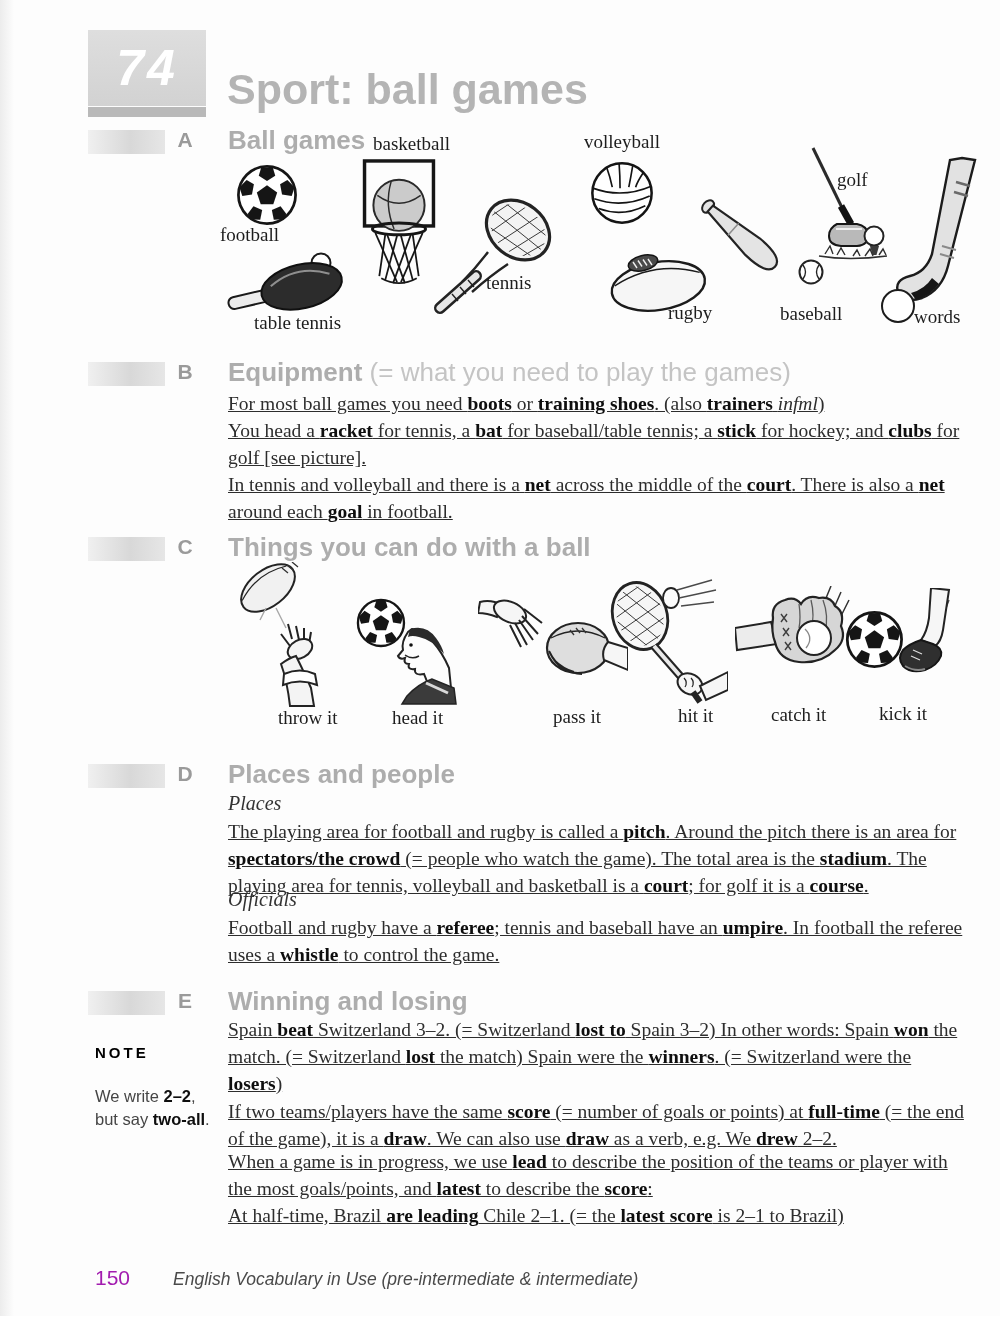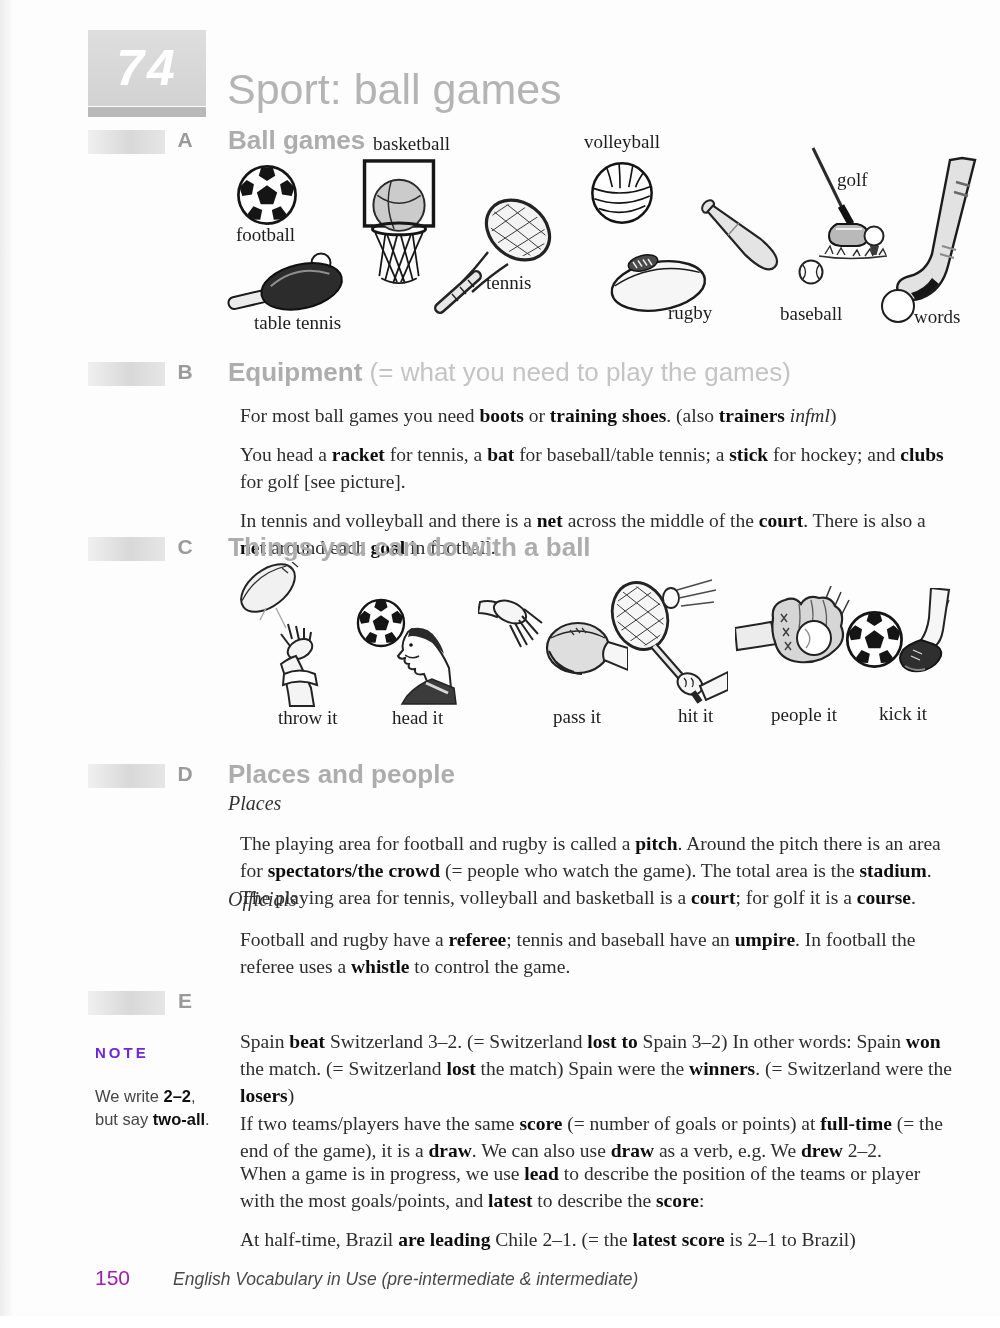--- a/index.html
+++ b/index.html
@@ -11,42 +11,42 @@
   .page::before{content:"";position:absolute;left:0;top:0;bottom:0;width:14px;
     background:linear-gradient(90deg,#ececec,rgba(255,255,255,0));}
   
   .unit-box{position:absolute;left:88px;top:30px;width:118px;height:76px;
     background:linear-gradient(180deg,#dedede,#d2d2d2);
     display:flex;align-items:center;justify-content:center;}
   .unit-num{font-family:"Liberation Sans",sans-serif;font-weight:700;font-style:italic;
     font-size:50px;color:#ffffff;letter-spacing:3px;}
   .unit-bar{position:absolute;left:88px;top:107px;width:118px;height:10px;background:#b9b9b9;}
   .page-title{position:absolute;left:227px;top:36px;
-    font-family:"Liberation Sans",sans-serif;font-weight:400;font-size:43px;color:#b4b4b4;}
+    font-family:"Liberation Sans",sans-serif;font-weight:700;font-size:43px;color:#b4b4b4;}
   
   .sec-bar{position:absolute;left:88px;width:77px;height:24px;
     background:linear-gradient(90deg,#f0f0f0 0%,#d8d8d8 55%,#e6e6e6 100%);}
   .sec-letter{position:absolute;left:168px;width:34px;text-align:center;
     font-family:"Liberation Sans",sans-serif;font-weight:700;font-size:21px;color:#9a9a9a;}
   .sec-heading{position:absolute;left:228px;white-space:nowrap;
     font-family:"Liberation Sans",sans-serif;font-weight:700;font-size:26px;color:#adadad;}
   .sec-heading .hnote{font-weight:400;color:#c4c4c4;}
   
   .para{position:absolute;left:228px;width:736px;font-size:19.5px;line-height:27px;color:#2d2d2d;}
-  .para p{margin:12px;}
+  .para p{margin:0;text-decoration:underline;}
   .bt{font-weight:700;color:#0e0e0e;}
   .it{font-style:italic;}
   .sub-title{position:absolute;left:228px;font-style:italic;font-size:20px;color:#333;}
   
   .fig{position:absolute;}
   .fig-label{position:absolute;font-size:19px;color:#1d1d1d;white-space:nowrap;}
   
   .note-block{position:absolute;left:95px;top:1044px;width:128px;
     font-family:"Liberation Sans",sans-serif;}
-  .note-label{font-weight:700;font-size:15px;letter-spacing:3px;color:#6d28d9;}
+  .note-label{font-weight:700;font-size:15px;letter-spacing:3px;color:#000000;}
   .note-text{margin-top:24px;font-size:16.5px;line-height:23px;color:#454545;}
   
   .footer{position:absolute;left:95px;top:1266px;display:flex;align-items:baseline;
     font-family:"Liberation Sans",sans-serif;}
   .footer-num{font-size:21px;color:#a21caf;}
   .footer-title{margin-left:43px;font-style:italic;font-size:17.5px;color:#4a4a4a;}
   svg{display:block;}
 </style>
 </head>
 <body>
@@ -67,21 +67,21 @@
     <svg width="62" height="62" viewBox="0 0 64 64">
       <circle cx="32" cy="32" r="29.5" fill="#fff" stroke="#151515" stroke-width="2.8"></circle>
       <polygon fill="#151515" points="32,22 42.5,29.5 38.5,41.5 25.5,41.5 21.5,29.5"></polygon>
       <polygon fill="#151515" points="26,3.5 38,3.5 40.5,12 32,17.5 23.5,12"></polygon>
       <polygon fill="#151515" points="3.5,24 11,16.5 18.5,21 16.5,31.5 6.5,33"></polygon>
       <polygon fill="#151515" points="60.5,24 53,16.5 45.5,21 47.5,31.5 57.5,33"></polygon>
       <polygon fill="#151515" points="12,51.5 18,43.5 27,47.5 25,57.5 15.5,57"></polygon>
       <polygon fill="#151515" points="52,51.5 46,43.5 37,47.5 39,57.5 48.5,57"></polygon>
     </svg>
   </div>
-  <div class="fig-label" style="left:236px;top:224px">football</div>
+  <div class="fig-label" style="left:220px;top:224px">football</div>
 
   <div class="fig-label" style="left:373px;top:133px">basketball</div>
   <div class="fig" style="left:357px;top:158px;width:84px;height:130px">
     <svg width="84" height="130" viewBox="0 0 84 132">
       <rect x="7" y="3" width="70" height="66" fill="none" stroke="#161616" stroke-width="3.5"></rect>
       <circle cx="42" cy="48" r="26" fill="#cbcbcb" stroke="#2a2a2a" stroke-width="2"></circle>
       <path d="M20,38 Q42,54 64,38" fill="none" stroke="#2a2a2a" stroke-width="1.5"></path>
       <path d="M34,24 Q27,48 37,72" fill="none" stroke="#2a2a2a" stroke-width="1.5"></path>
       <ellipse cx="42" cy="72" rx="27" ry="6" fill="none" stroke="#161616" stroke-width="3"></ellipse>
       <g stroke="#161616" stroke-width="1.8" fill="none">
@@ -303,21 +303,21 @@
       <g stroke="#3d3d3d" stroke-width="1.4" fill="none">
         <path d="M46,28 l6,8 M52,28 l-6,8 M48,42 l6,8 M54,42 l-6,8 M50,56 l6,8 M56,56 l-6,8"></path>
       </g>
       <g stroke="#5a5a5a" stroke-width="1.3" fill="none">
         <path d="M64,18 Q66,32 64,42 M76,14 Q80,30 76,44 M88,14 Q94,30 90,46"></path>
       </g>
       <circle cx="79" cy="52" r="17" fill="#fff" stroke="#232323" stroke-width="2"></circle>
       <path d="M70,43 Q79,52 71,62" fill="none" stroke="#8a8a8a" stroke-width="1.3"></path>
     </svg>
   </div>
-  <div class="fig-label" style="left:771px;top:704px">people it</div>
+  <div class="fig-label" style="left:771px;top:704px">catch it</div>
 
   <div class="fig" style="left:843px;top:588px;width:116px;height:94px">
     <svg width="116" height="94" viewBox="0 0 116 94">
       <g transform="translate(2,22) scale(0.92)">
         <circle cx="32" cy="32" r="29.5" fill="#fff" stroke="#151515" stroke-width="3"></circle>
         <polygon fill="#151515" points="32,22 42.5,29.5 38.5,41.5 25.5,41.5 21.5,29.5"></polygon>
         <polygon fill="#151515" points="26,3.5 38,3.5 40.5,12 32,17.5 23.5,12"></polygon>
         <polygon fill="#151515" points="3.5,24 11,16.5 18.5,21 16.5,31.5 6.5,33"></polygon>
         <polygon fill="#151515" points="60.5,24 53,16.5 45.5,21 47.5,31.5 57.5,33"></polygon>
         <polygon fill="#151515" points="12,51.5 18,43.5 27,47.5 25,57.5 15.5,57"></polygon>
@@ -340,20 +340,21 @@
   <div class="para" style="top:818px">
     <p><span>The playing area for football and rugby is called a </span><span class="bt">pitch</span><span>. Around the pitch there is an area for </span><span class="bt">spectators/the crowd</span><span> (= people who watch the game). The total area is the </span><span class="bt">stadium</span><span>. The playing area for tennis, volleyball and basketball is a </span><span class="bt">court</span><span>; for golf it is a </span><span class="bt">course</span><span>.</span></p>
   </div>
   <div class="sub-title" style="top:888px">Officials</div>
   <div class="para" style="top:914px">
     <p><span>Football and rugby have a </span><span class="bt">referee</span><span>; tennis and baseball have an </span><span class="bt">umpire</span><span>. In football the referee uses a </span><span class="bt">whistle</span><span> to control the game.</span></p>
   </div>
 
   <div class="sec-bar" style="top:991px"></div>
   <div class="sec-letter" style="top:989px">E</div>
+  <div class="sec-heading" style="top:986px">Winning and losing</div>
 
   <div class="note-block">
     <div class="note-label">NOTE</div>
     <div class="note-text"><span>We write </span><span class="bt">2–2</span><span>, but say </span><span class="bt">two-all</span><span>.</span></div>
   </div>
 
   <div class="para" style="top:1016px">
     <p><span>Spain </span><span class="bt">beat</span><span> Switzerland 3–2. (= Switzerland </span><span class="bt">lost to</span><span> Spain 3–2) In other words: Spain </span><span class="bt">won</span><span> the match. (= Switzerland </span><span class="bt">lost</span><span> the match) Spain were the </span><span class="bt">winners</span><span>. (= Switzerland were the </span><span class="bt">losers</span><span>)</span></p>
   </div>
   <div class="para" style="top:1098px">

